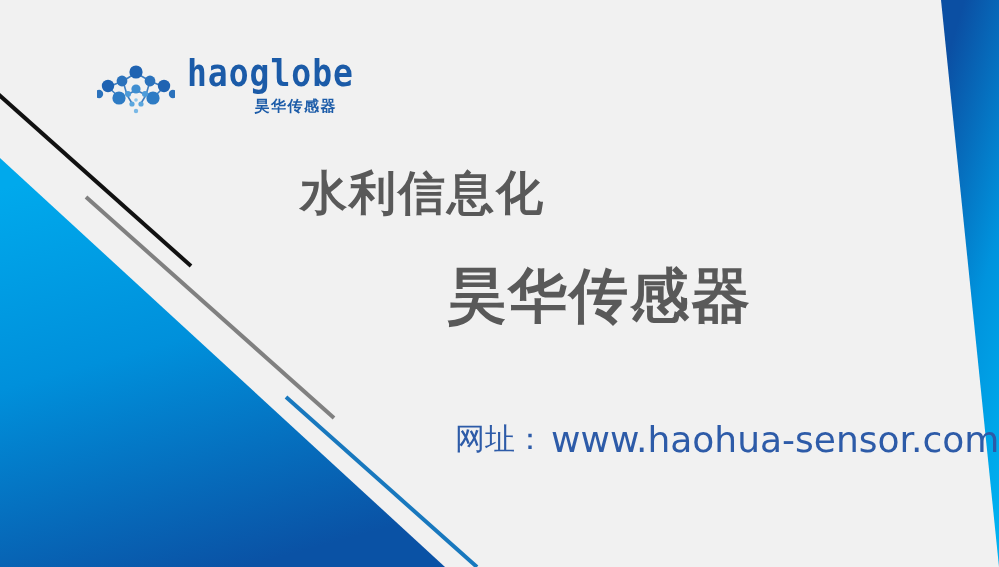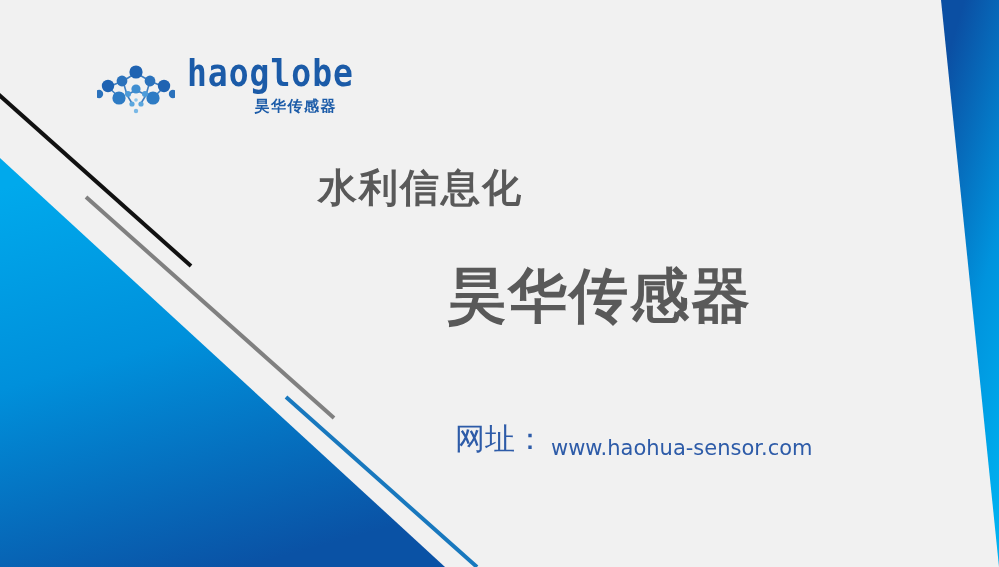--- a/index.html
+++ b/index.html
@@ -66,24 +66,24 @@
     font-size: 15px;
     font-weight: bold;
     color: #1B5BA8;
     letter-spacing: 1.5px;
     white-space: nowrap;
   }
 
   
   .title-line1 {
     position: absolute;
-    left: 318px;
+    left: 300px;
     top: 166px;
     font-family: "DejaVu Sans", sans-serif;
-    font-size: 39px;
+    font-size: 47px;
     font-weight: bold;
     color: #595959;
     letter-spacing: 2px;
     white-space: nowrap;
     line-height: 1.15;
   }
   .title-line2 {
     position: absolute;
     left: 447px;
     top: 262px;
@@ -106,21 +106,21 @@
     white-space: nowrap;
   }
   .website-label {
     font-family: "DejaVu Sans", sans-serif;
     font-size: 30px;
     color: #2D5BA8;
     letter-spacing: 0px;
   }
   .website-url {
     font-family: "DejaVu Sans", sans-serif;
-    font-size: 21px;
+    font-size: 36px;
     color: #2D5BA8;
     margin-left: 6px;
   }
 </style>
 </head>
 <body>
 
 <div id="slide">
 
   <svg id="bg-svg" viewBox="0 0 999 567" preserveAspectRatio="none">

